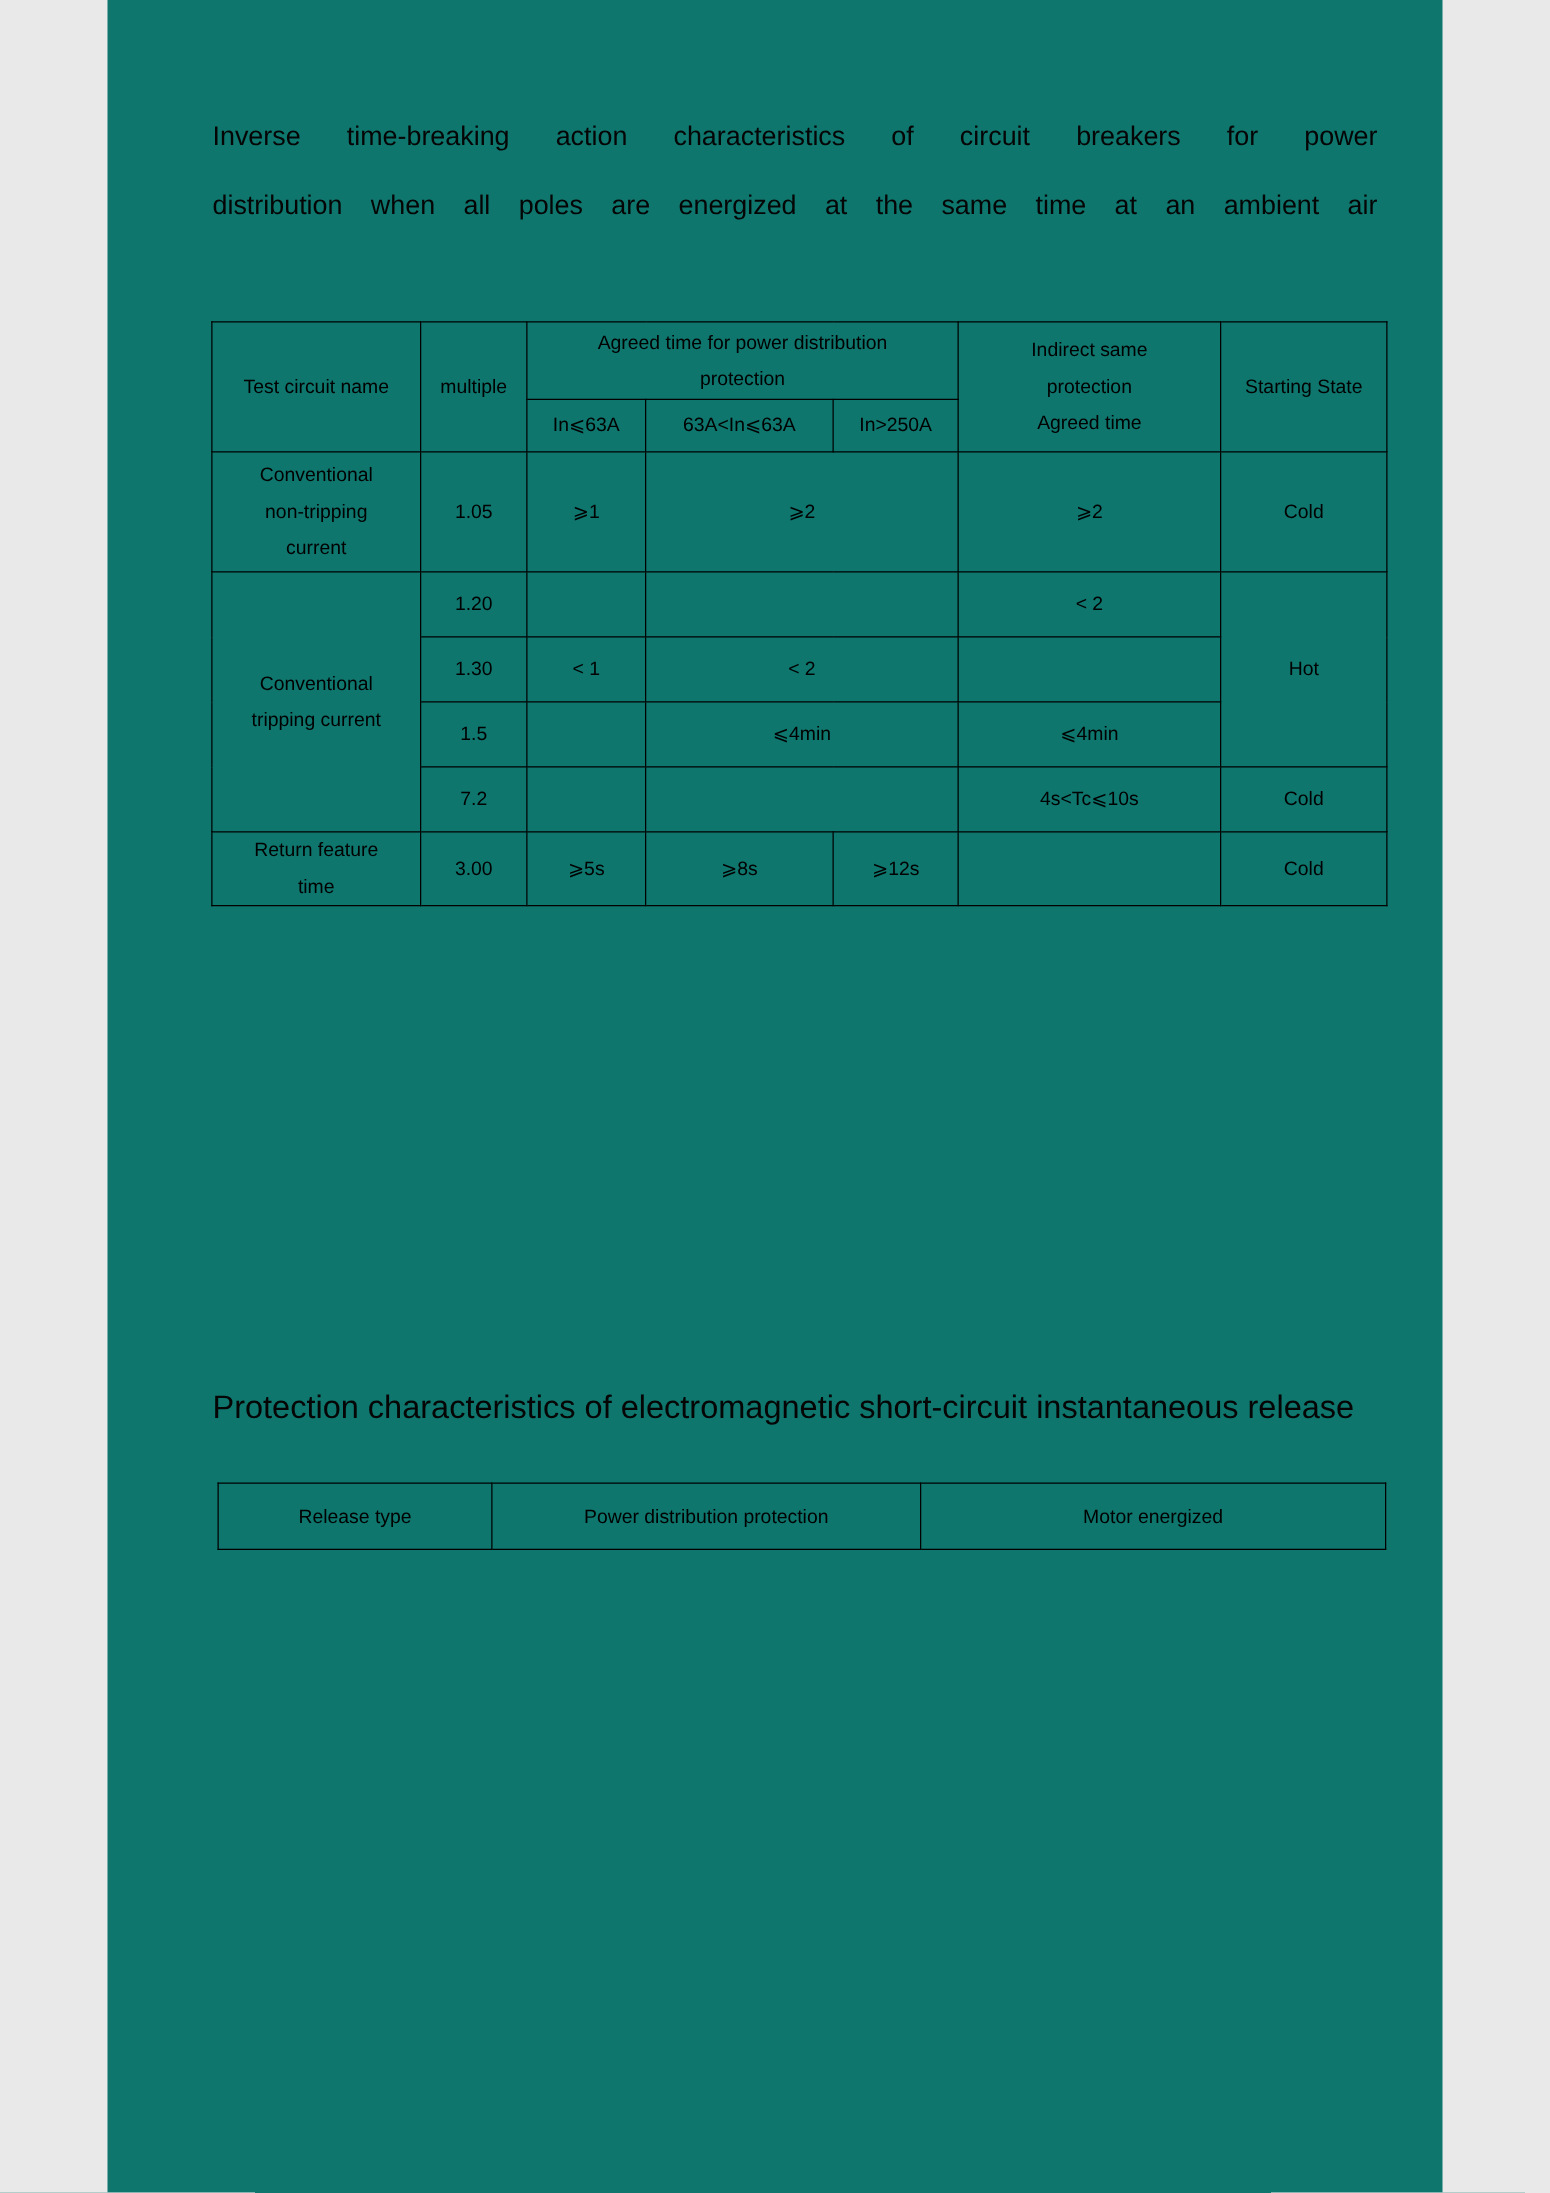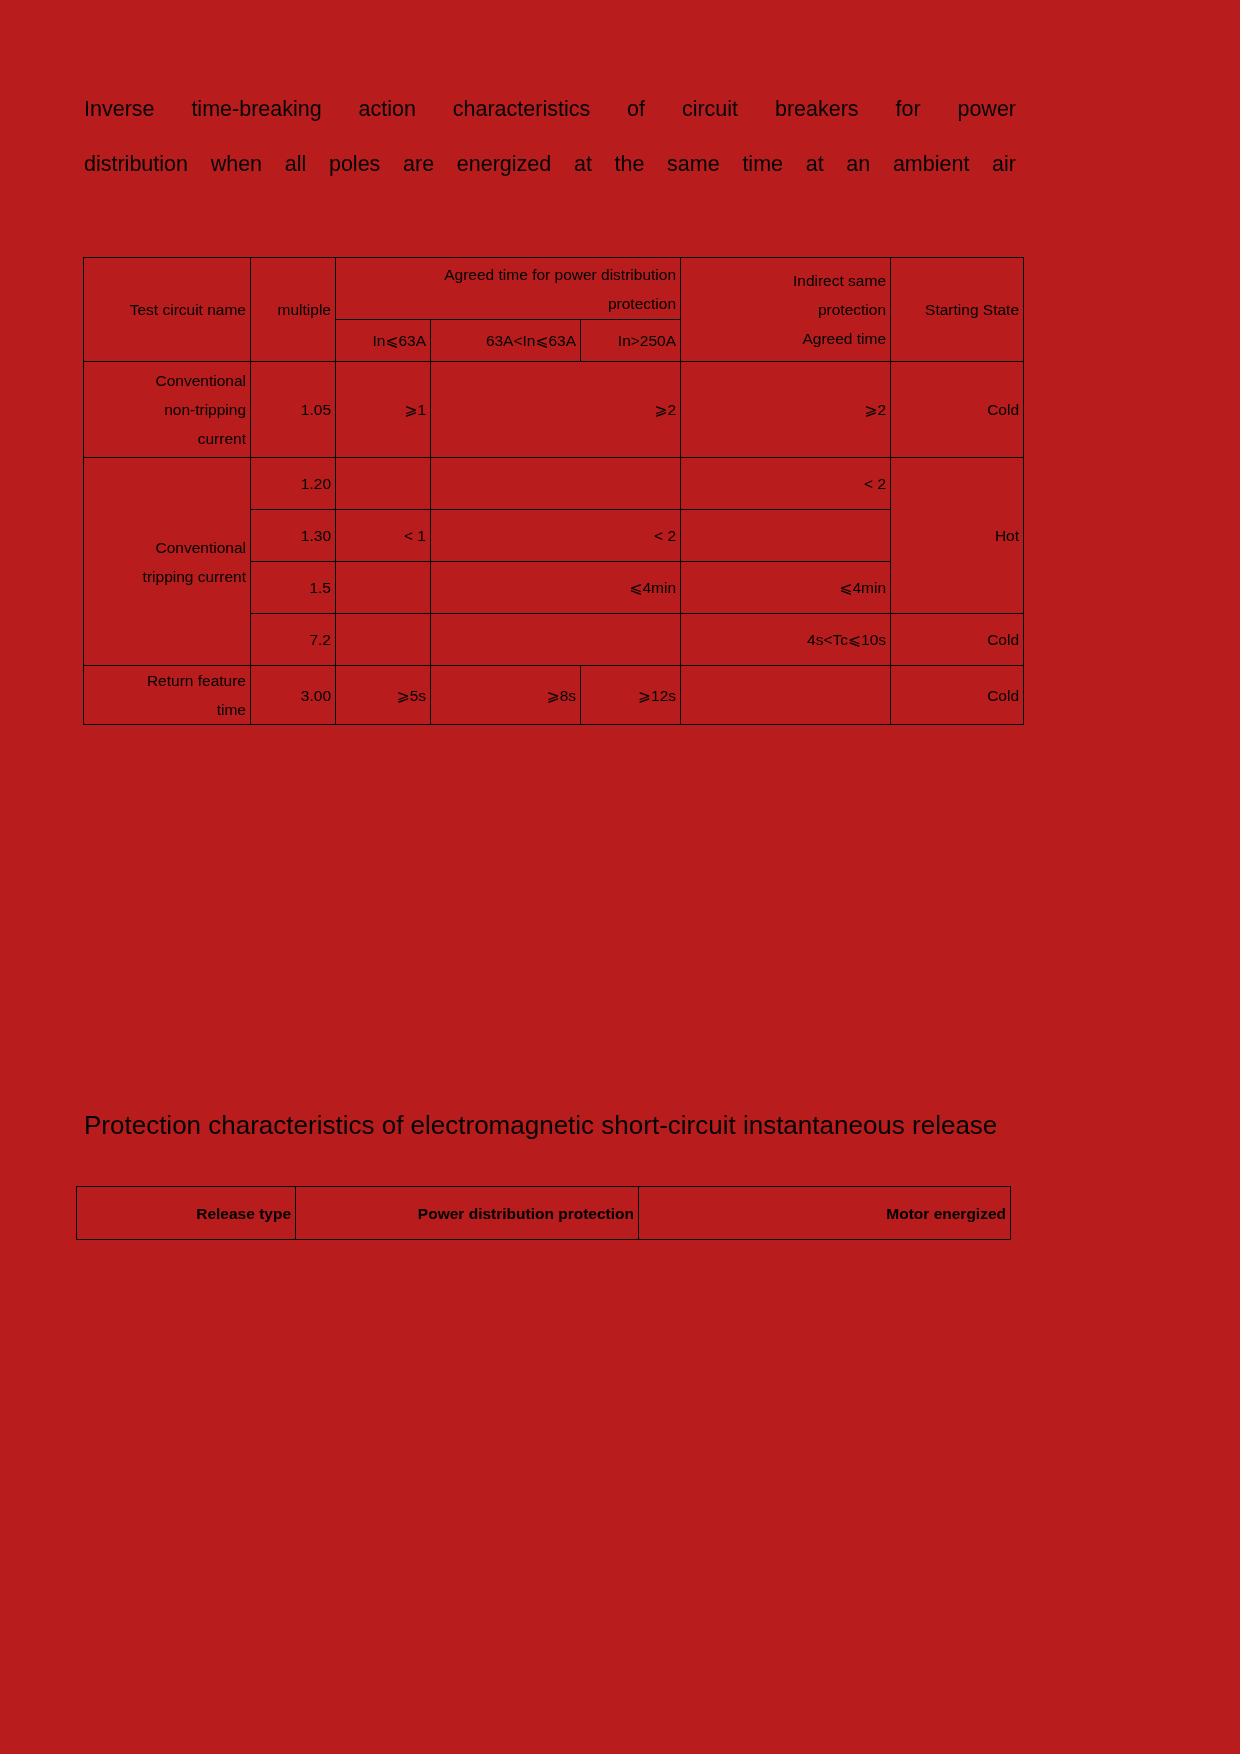--- a/index.html
+++ b/index.html
@@ -1,54 +1,54 @@
 <!DOCTYPE html>
 <html><head>
 <meta charset="utf-8">
 <style>
   html,body { margin:0; padding:0; background:#e9e9e9; }
   .page {
     position:relative;
-    width:1240px; height:1754px;
+    width:1068px; height:1754px;
     margin:0 auto;
-    background:#b91c1c;
+    background:#0f766e;
     font-family:"Liberation Sans", sans-serif;
     color:#000;
   }
   
   .intro {
     position:absolute; left:84px; top:82px; width:932px;
     font-size:21.5px; line-height:55px; color:#050505;
   }
   .intro .tline { width:100%; }
   .intro .just { text-align:justify; text-align-last:justify; }
 
   
   table { border-collapse:collapse; table-layout:fixed; }
   td {
     border:1px solid #000;
-    text-align:right; vertical-align:middle;
+    text-align:center; vertical-align:middle;
     font-size:15.5px; line-height:29px;
     white-space:pre-line;
     padding:0 4px;
     overflow:hidden;
   }
   .t1 { position:absolute; left:83px; top:257px; width:940px; }
   .t1 tr.h1 { height:62px; }
   .t1 tr.h2 { height:42px; }
   .t1 tr.r0 { height:96px; }
   .t1 tr.r1, .t1 tr.r2, .t1 tr.r3, .t1 tr.r4 { height:52px; }
   .t1 tr.r5 { height:54px; }
 
   .title2 {
     position:absolute; left:84px; top:1108px; width:940px;
     font-size:26px; line-height:34px; color:#050505;
     white-space:nowrap;
   }
-  .t2 { position:absolute; left:76px; top:1186px; width:934px;font-weight:bold; }
+  .t2 { position:absolute; left:88px; top:1186px; width:934px; }
   .t2 tr { height:53px; }
 </style>
 </head>
 <body>
 
 <div class="page">
 
   <div class="intro">
     <div class="tline just">Inverse time-breaking action characteristics of circuit breakers for power</div>
     <div class="tline just">distribution when all poles are energized at the same time at an ambient air</div>

